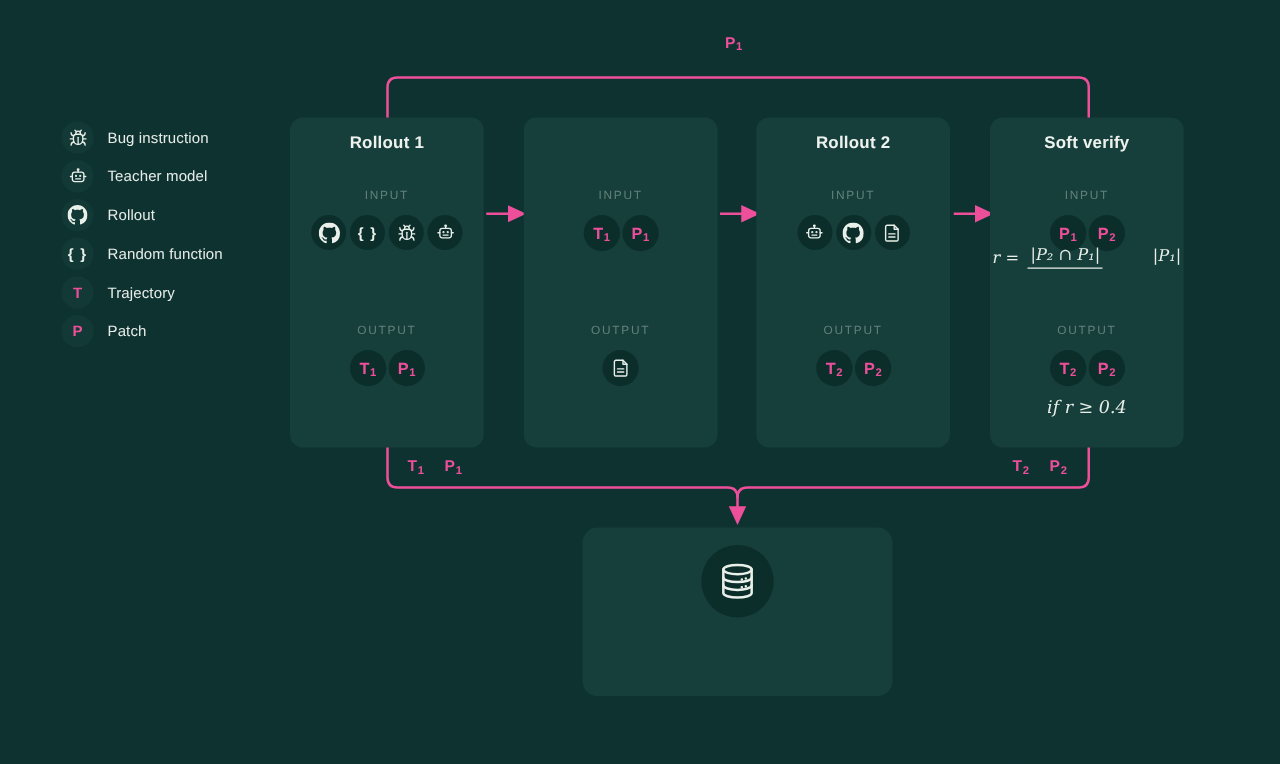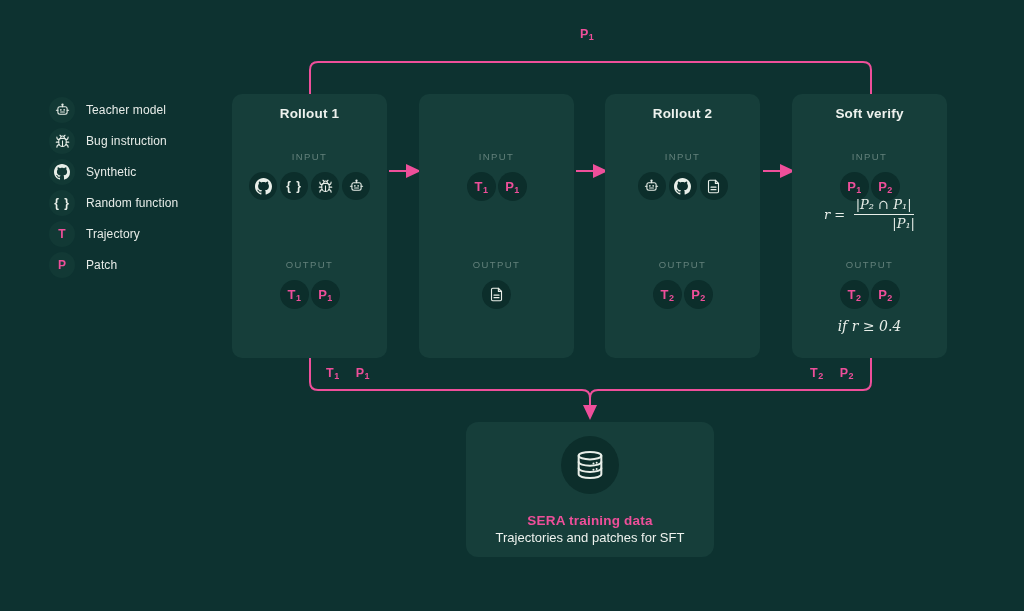--- a/index.html
+++ b/index.html
@@ -52,21 +52,21 @@
   .token { font-size:13px; font-weight:700; color:#ee4f9a; line-height:1; white-space:nowrap; }
   .token .sub { font-size:9px; font-weight:700; position:relative; top:2px; left:.5px; }
   .braces { font-size:12px; font-weight:700; color:#e9efe9; letter-spacing:1px; }
 
   
   .formula {
     position:absolute; top:103px; left:0; right:0;
     display:flex; justify-content:center; align-items:center; gap:7px;
     font-family:"DejaVu Serif",serif; font-style:italic; font-size:13px; color:#e8eee9;
   }
-  .frac { display:inline-flex; flex-direction:column; align-items:center; line-height:1.25; }
+  .frac { display:inline-flex; line-height:1.25; }
   .frac .num { border-bottom:1px solid #e8eee9; padding:0 2px 1px; }
   .frac .den { padding-top:1px;margin-left:40px; }
   .cond {
     position:absolute; top:224px; left:0; right:0; text-align:center;
     font-family:"DejaVu Serif",serif; font-style:italic; font-size:14px; color:#e8eee9;
   }
 
   
   .edge-label { position:absolute; display:flex; gap:17px; }
   .edge-label .token { font-size:12.5px; }
@@ -112,59 +112,59 @@
 
     <path d="M310,355 L310,382 Q310,390 318,390 L582,390 Q590,390 590,398 L590,408" fill="none" stroke="#ee4f9a" stroke-width="2" stroke-linecap="round" marker-end="url(#ah)"></path>
     <path d="M871,355 L871,382 Q871,390 863,390 L598,390 Q590,390 590,398" fill="none" stroke="#ee4f9a" stroke-width="2" stroke-linecap="round"></path>
   </svg>
 
   <div class="edge-label" style="left:580px; top:28px;">
     <span class="token"><span>P</span><span class="sub">1</span></span>
   </div>
 
   <div class="legend">
-    <div class="legend-row">
-      <span class="legend-icon">
-        <svg class="icon-svg" width="15" height="15" viewBox="0 0 24 24" fill="none" stroke="#e9efe9" stroke-width="1.7" stroke-linecap="round" stroke-linejoin="round">
-            <circle cx="12" cy="2.7" r="1"></circle>
-            <path d="M12 3.9V6"></path>
-            <rect x="4.6" y="6" width="14.8" height="12" rx="3.2"></rect>
-            <path d="M2.2 11.5h2.4M19.4 11.5h2.4"></path>
-            <circle cx="9.3" cy="10.8" r="0.55" fill="#e9efe9"></circle>
-            <circle cx="14.7" cy="10.8" r="0.55" fill="#e9efe9"></circle>
-            <path d="M8.9 14.5h6.2"></path>
-          </svg>
-      </span>
-      <span class="legend-label">Teacher model</span>
-    </div>
     <div class="legend-row">
       <span class="legend-icon">
         <svg class="icon-svg" width="15" height="15" viewBox="0 0 24 24" fill="none" stroke="#e9efe9" stroke-width="1.7" stroke-linecap="round" stroke-linejoin="round">
             <path d="m8 2 1.88 1.88"></path>
             <path d="M14.12 3.88 16 2"></path>
             <path d="M9 7.13v-1a3 3 0 1 1 6 0v1"></path>
             <path d="M12 20c-3.3 0-6-2.7-6-6v-3a4 4 0 0 1 4-4h4a4 4 0 0 1 4 4v3c0 3.3-2.7 6-6 6"></path>
             <path d="M12 20v-9"></path>
             <path d="M6.53 9C4.6 8.8 3 7.1 3 5"></path>
             <path d="M6 13H2"></path>
             <path d="M3 21c0-2.1 1.7-3.8 3.8-4"></path>
             <path d="M20.97 5c0 2.1-1.6 3.8-3.5 4"></path>
             <path d="M22 13h-4"></path>
             <path d="M17.2 17c2.1.2 3.8 1.9 3.8 4"></path>
           </svg>
       </span>
       <span class="legend-label">Bug instruction</span>
     </div>
     <div class="legend-row">
       <span class="legend-icon">
+        <svg class="icon-svg" width="15" height="15" viewBox="0 0 24 24" fill="none" stroke="#e9efe9" stroke-width="1.7" stroke-linecap="round" stroke-linejoin="round">
+            <circle cx="12" cy="2.7" r="1"></circle>
+            <path d="M12 3.9V6"></path>
+            <rect x="4.6" y="6" width="14.8" height="12" rx="3.2"></rect>
+            <path d="M2.2 11.5h2.4M19.4 11.5h2.4"></path>
+            <circle cx="9.3" cy="10.8" r="0.55" fill="#e9efe9"></circle>
+            <circle cx="14.7" cy="10.8" r="0.55" fill="#e9efe9"></circle>
+            <path d="M8.9 14.5h6.2"></path>
+          </svg>
+      </span>
+      <span class="legend-label">Teacher model</span>
+    </div>
+    <div class="legend-row">
+      <span class="legend-icon">
         <svg class="icon-svg" width="16" height="16" viewBox="0 0 24 24" fill="#e9efe9">
             <path d="M12 0C5.37 0 0 5.37 0 12c0 5.31 3.435 9.795 8.205 11.385.6.105.825-.255.825-.57 0-.285-.015-1.23-.015-2.235-3.015.555-3.795-.735-4.035-1.41-.135-.345-.72-1.41-1.23-1.695-.42-.225-1.02-.78-.015-.795.945-.015 1.62.87 1.845 1.23 1.08 1.815 2.805 1.305 3.495.99.105-.78.42-1.305.765-1.605-2.67-.3-5.46-1.335-5.46-5.925 0-1.305.465-2.385 1.23-3.225-.12-.3-.54-1.53.12-3.18 0 0 1.005-.315 3.3 1.23.96-.27 1.98-.405 3-.405s2.04.135 3 .405c2.295-1.56 3.3-1.23 3.3-1.23.66 1.65.24 2.88.12 3.18.765.84 1.23 1.905 1.23 3.225 0 4.605-2.805 5.625-5.475 5.925.435.375.81 1.095.81 2.22 0 1.605-.015 2.895-.015 3.3 0 .315.225.69.825.57A12.02 12.02 0 0 0 24 12c0-6.63-5.37-12-12-12z"></path>
           </svg>
       </span>
-      <span class="legend-label">Synthetic</span>
+      <span class="legend-label">Rollout</span>
     </div>
     <div class="legend-row">
       <span class="legend-icon">
         <span class="braces">{ }</span>
       </span>
       <span class="legend-label">Random function</span>
     </div>
     <div class="legend-row">
       <span class="legend-icon">
         <span class="token" style="font-size:12px">T</span>
@@ -335,17 +335,15 @@
     <div class="sera-circle">
       <svg class="icon-svg" width="32" height="32" viewBox="0 0 24 24" fill="none" stroke="#e9efe9" stroke-width="1.5" stroke-linecap="round" stroke-linejoin="round">
         <ellipse cx="12" cy="5" rx="8.5" ry="2.8"></ellipse>
         <path d="M3.5 5v14c0 1.55 3.8 2.8 8.5 2.8s8.5-1.25 8.5-2.8V5"></path>
         <path d="M3.5 9.7c0 1.55 3.8 2.8 8.5 2.8s8.5-1.25 8.5-2.8"></path>
         <path d="M3.5 14.4c0 1.55 3.8 2.8 8.5 2.8s8.5-1.25 8.5-2.8"></path>
         <path d="M14.6 10.9h.01M17 10.3h.01"></path>
         <path d="M14.6 15.6h.01M17 15h.01"></path>
       </svg>
     </div>
-    <div class="sera-title">SERA training data</div>
-    <div class="sera-sub">Trajectories and patches for SFT</div>
   </div>
 
 </div>
 
 </body></html>

